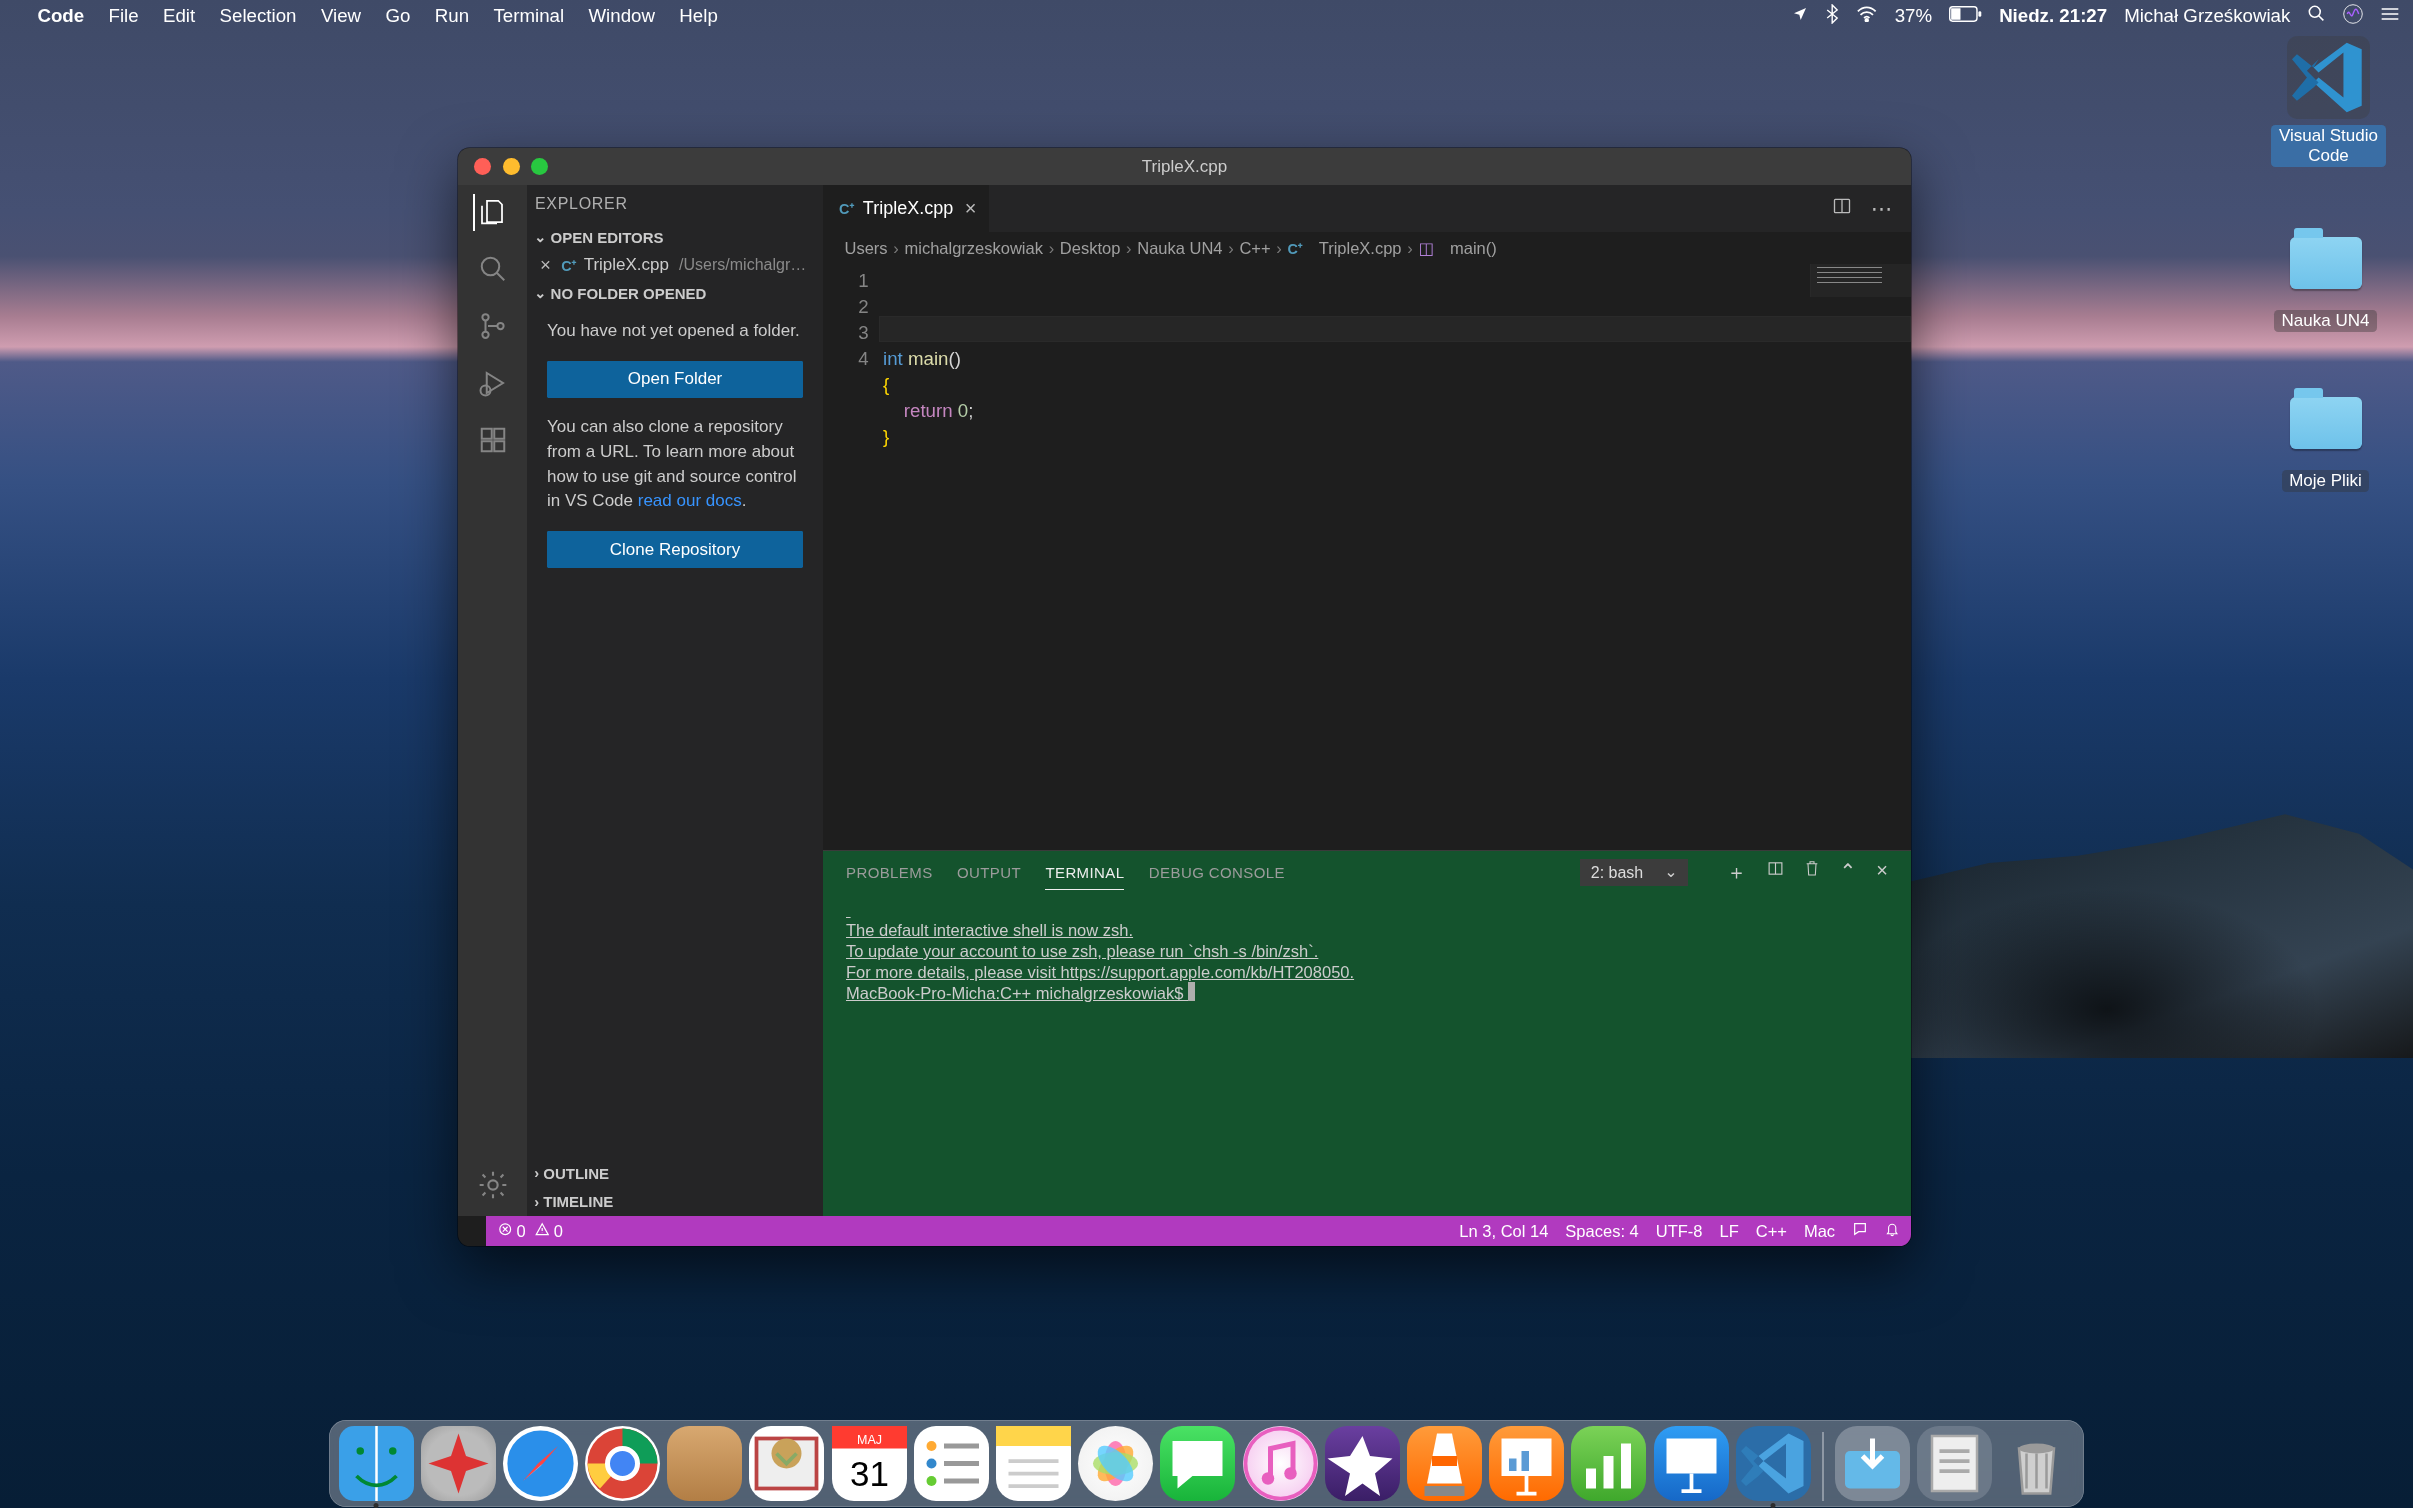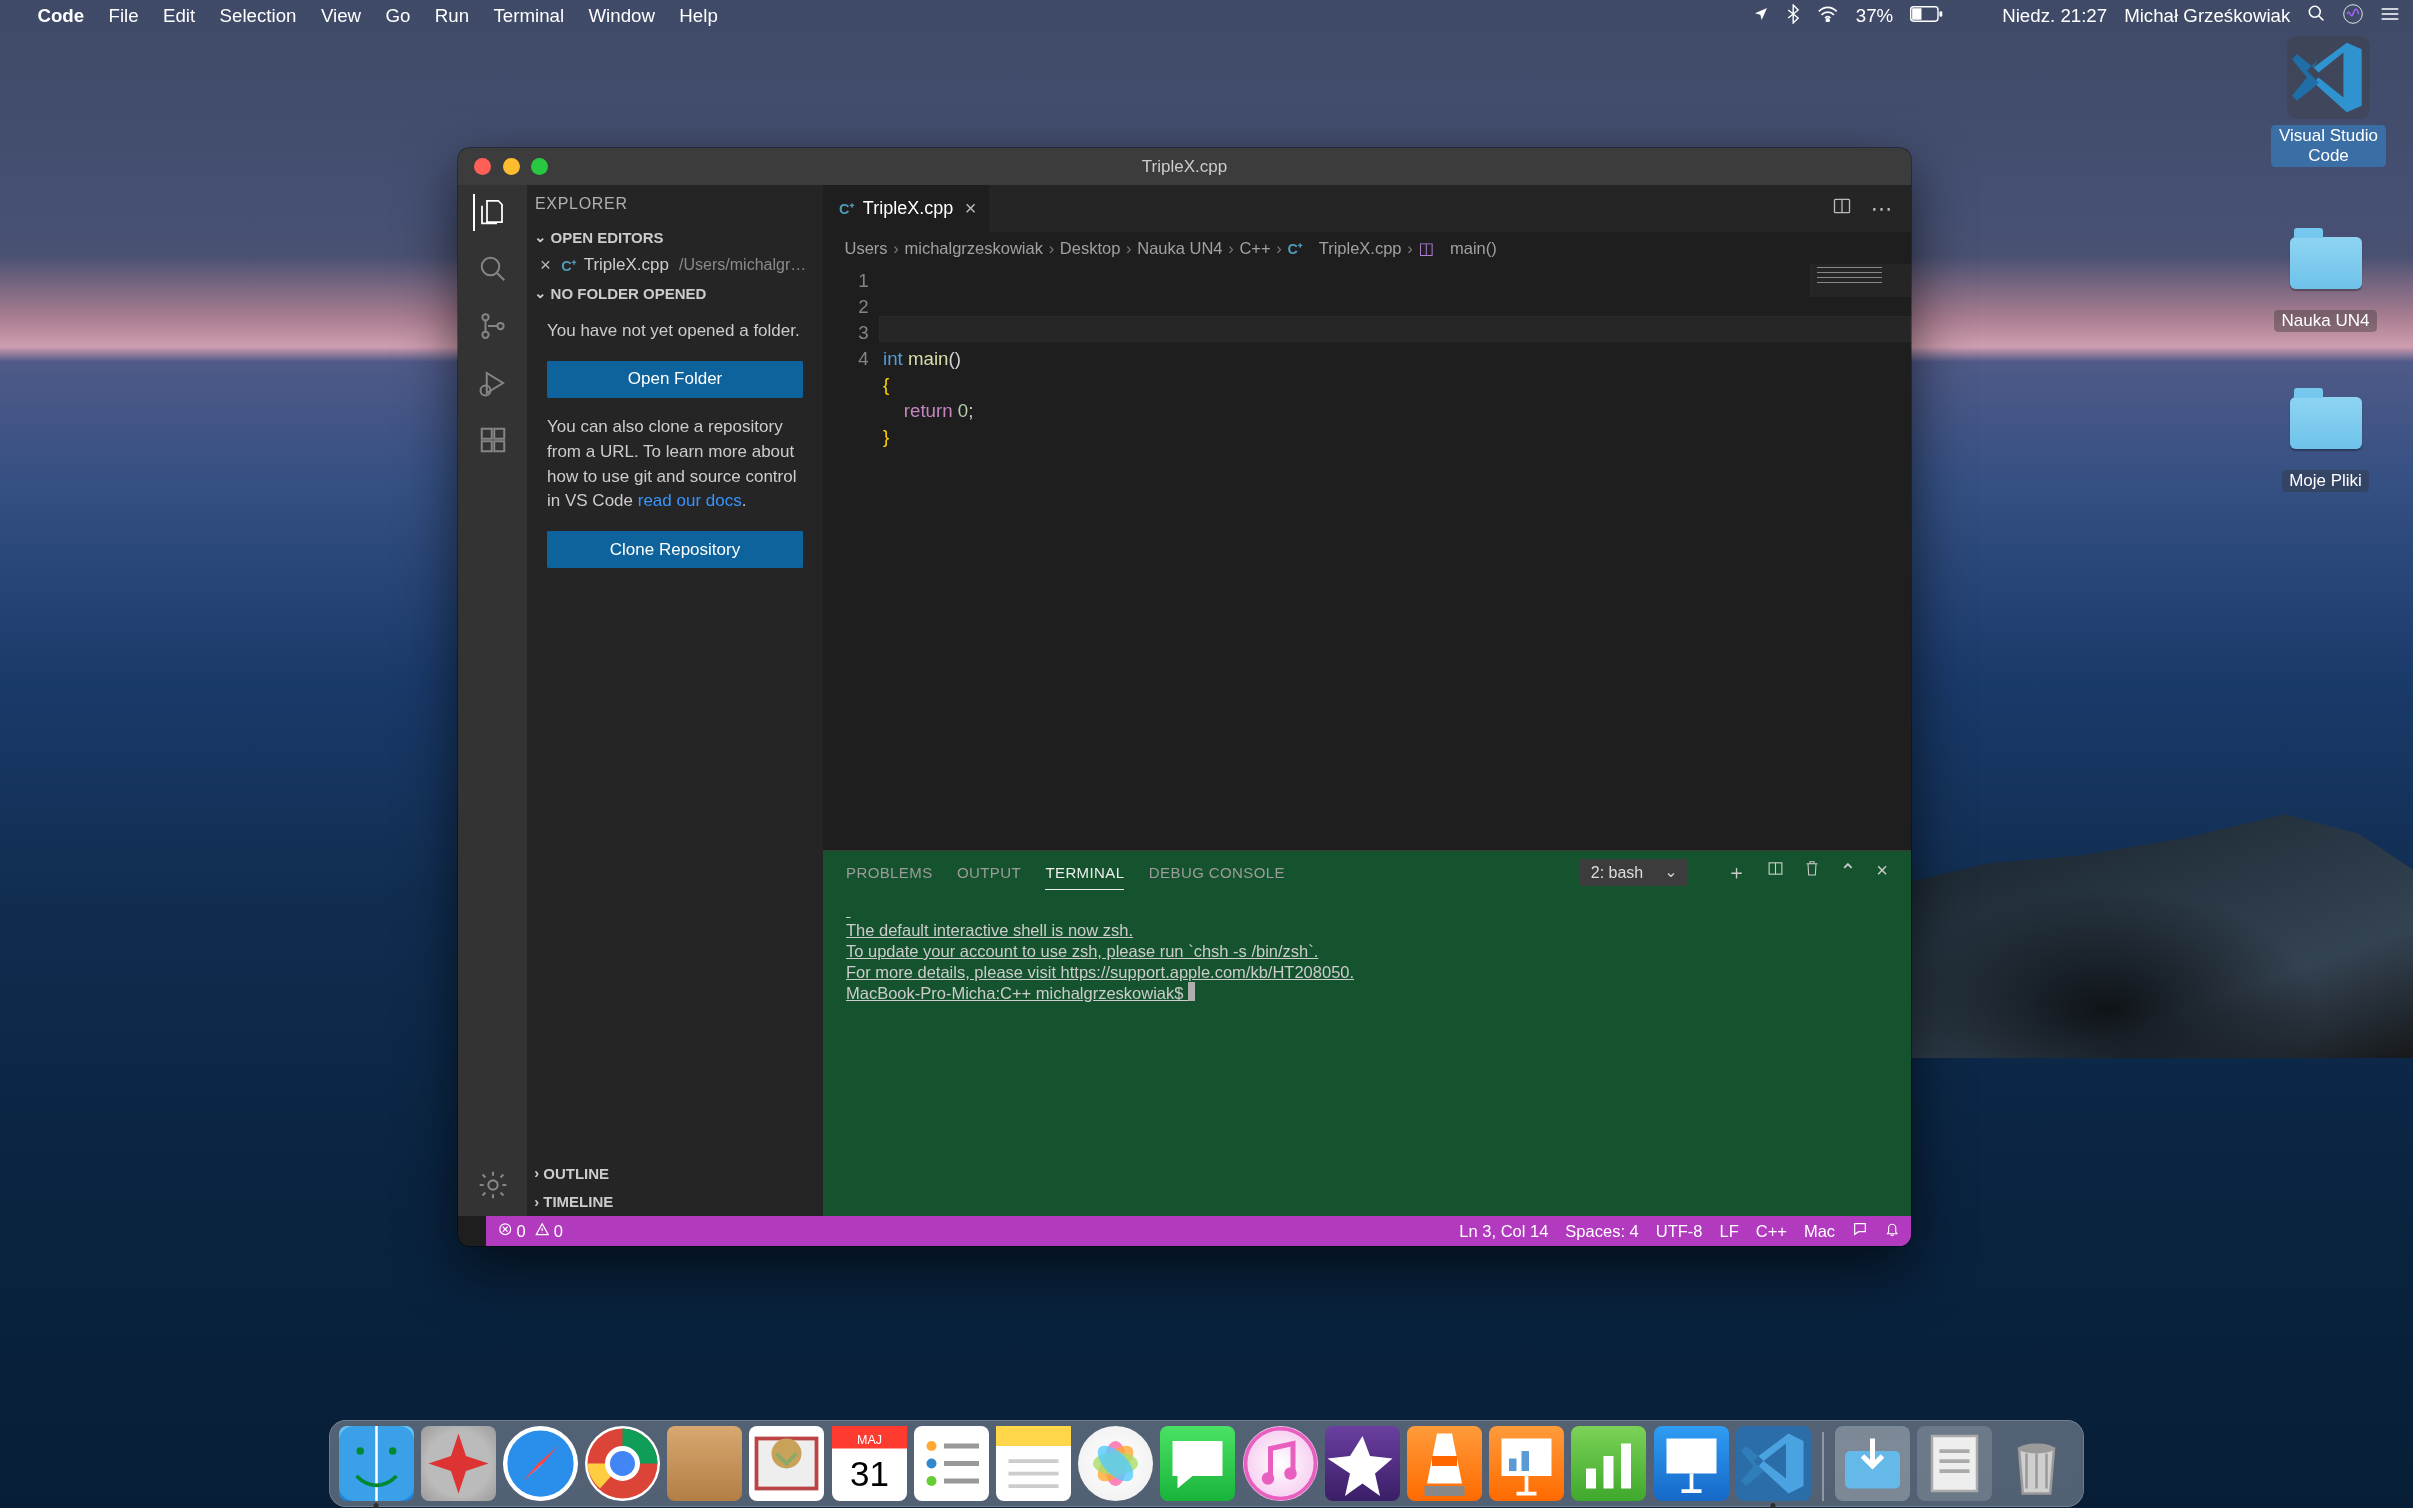--- a/index.html
+++ b/index.html
@@ -40,21 +40,21 @@
   background: rgba(0,0,0,.0);
   color: #fff;
   display:flex; align-items:center;
   font-size: 18.7px;
   padding: 0 13px;
 }
 .menubar .left { display:flex; align-items:center; gap:24.4px; }
 .menubar .left .apple { font-size:21.5px;}
 .menubar .left span { cursor:default;}
 .menubar .right { margin-left:auto; display:flex; align-items:center; gap:17px; }
-.menubar .right .clock { font-weight:400;margin-left:42px;}
+.menubar .right .clock { font-weight:700;}
 .appname-bold { font-weight:700; }
 
 
 .desktop-icon { position:absolute; width:115px; text-align:center; }
 .desktop-icon .box { width:83px; height:83px; margin:0 auto 5.7px; border-radius:10px; display:flex; align-items:center; justify-content:center;}
 .desktop-icon .label { background: rgba(50,50,50,.38); color:#fff; font-size:17px; padding:1.4px 7.2px; border-radius:4.3px; display:inline-block;}
 .folder-icon { width:72px; height:52px; border-radius:5.7px; background: linear-gradient(#8ed4f2,#6ec2ea); position:relative; box-shadow:0 1.4px 1.4px rgba(0,0,0,.3);}
 .folder-icon::before { content:''; position:absolute; top:-8.6px; left:4.3px; width:29px;height:10px;background:#76c7ed;border-radius:2.9px 2.9px 0 0;}
 .vscode-icon-big svg { width:83px; height:83px; }
 .desktop-icon.sel .label{ background:#3a6ea5; }
@@ -128,21 +128,21 @@
 .statusbar { background:#a12fb5; }
 .statusbar { background:#68217a;margin-left:28px; }
 .statusbar { background:#af34c3; }
 .statusbar { background:#b02fbb; }
 .statusbar { background:#a62eb7; }
 .statusbar .right { margin-left:auto; display:flex; align-items:center; gap:17px;}
 
 
 .dock-wrap{ position:absolute; left:0; right:0; bottom:0; display:flex; justify-content:center; }
 .dock { margin-bottom:1.4px; padding:5.7px 10px; display:flex; align-items:flex-end; gap:7.2px; background:rgba(230,230,235,.34); border-radius:17px; backdrop-filter: blur(7.2px); box-shadow: inset 0 0 0 0.7px rgba(255,255,255,.25);}
-.dock .app { width:75px;height:75px; border-radius:8px; position:relative;}
+.dock .app { width:75px;height:75px; border-radius:22px; position:relative;}
 .dock .sep { width:1.4px; height:69px; background:rgba(255,255,255,.35); margin:0 4.3px;}
 .dock .dot::after{content:'';position:absolute;left:50%;bottom:-7.2px;transform:translateX(-50%);width:5px;height:5px;border-radius:50%;background:#2e2e2e;}
 </style>
 </head>
 <body>
 
 <div class="desktop" id="desktop" style="transform: scale(1);">
 
   <div class="mountain"></div>
 

